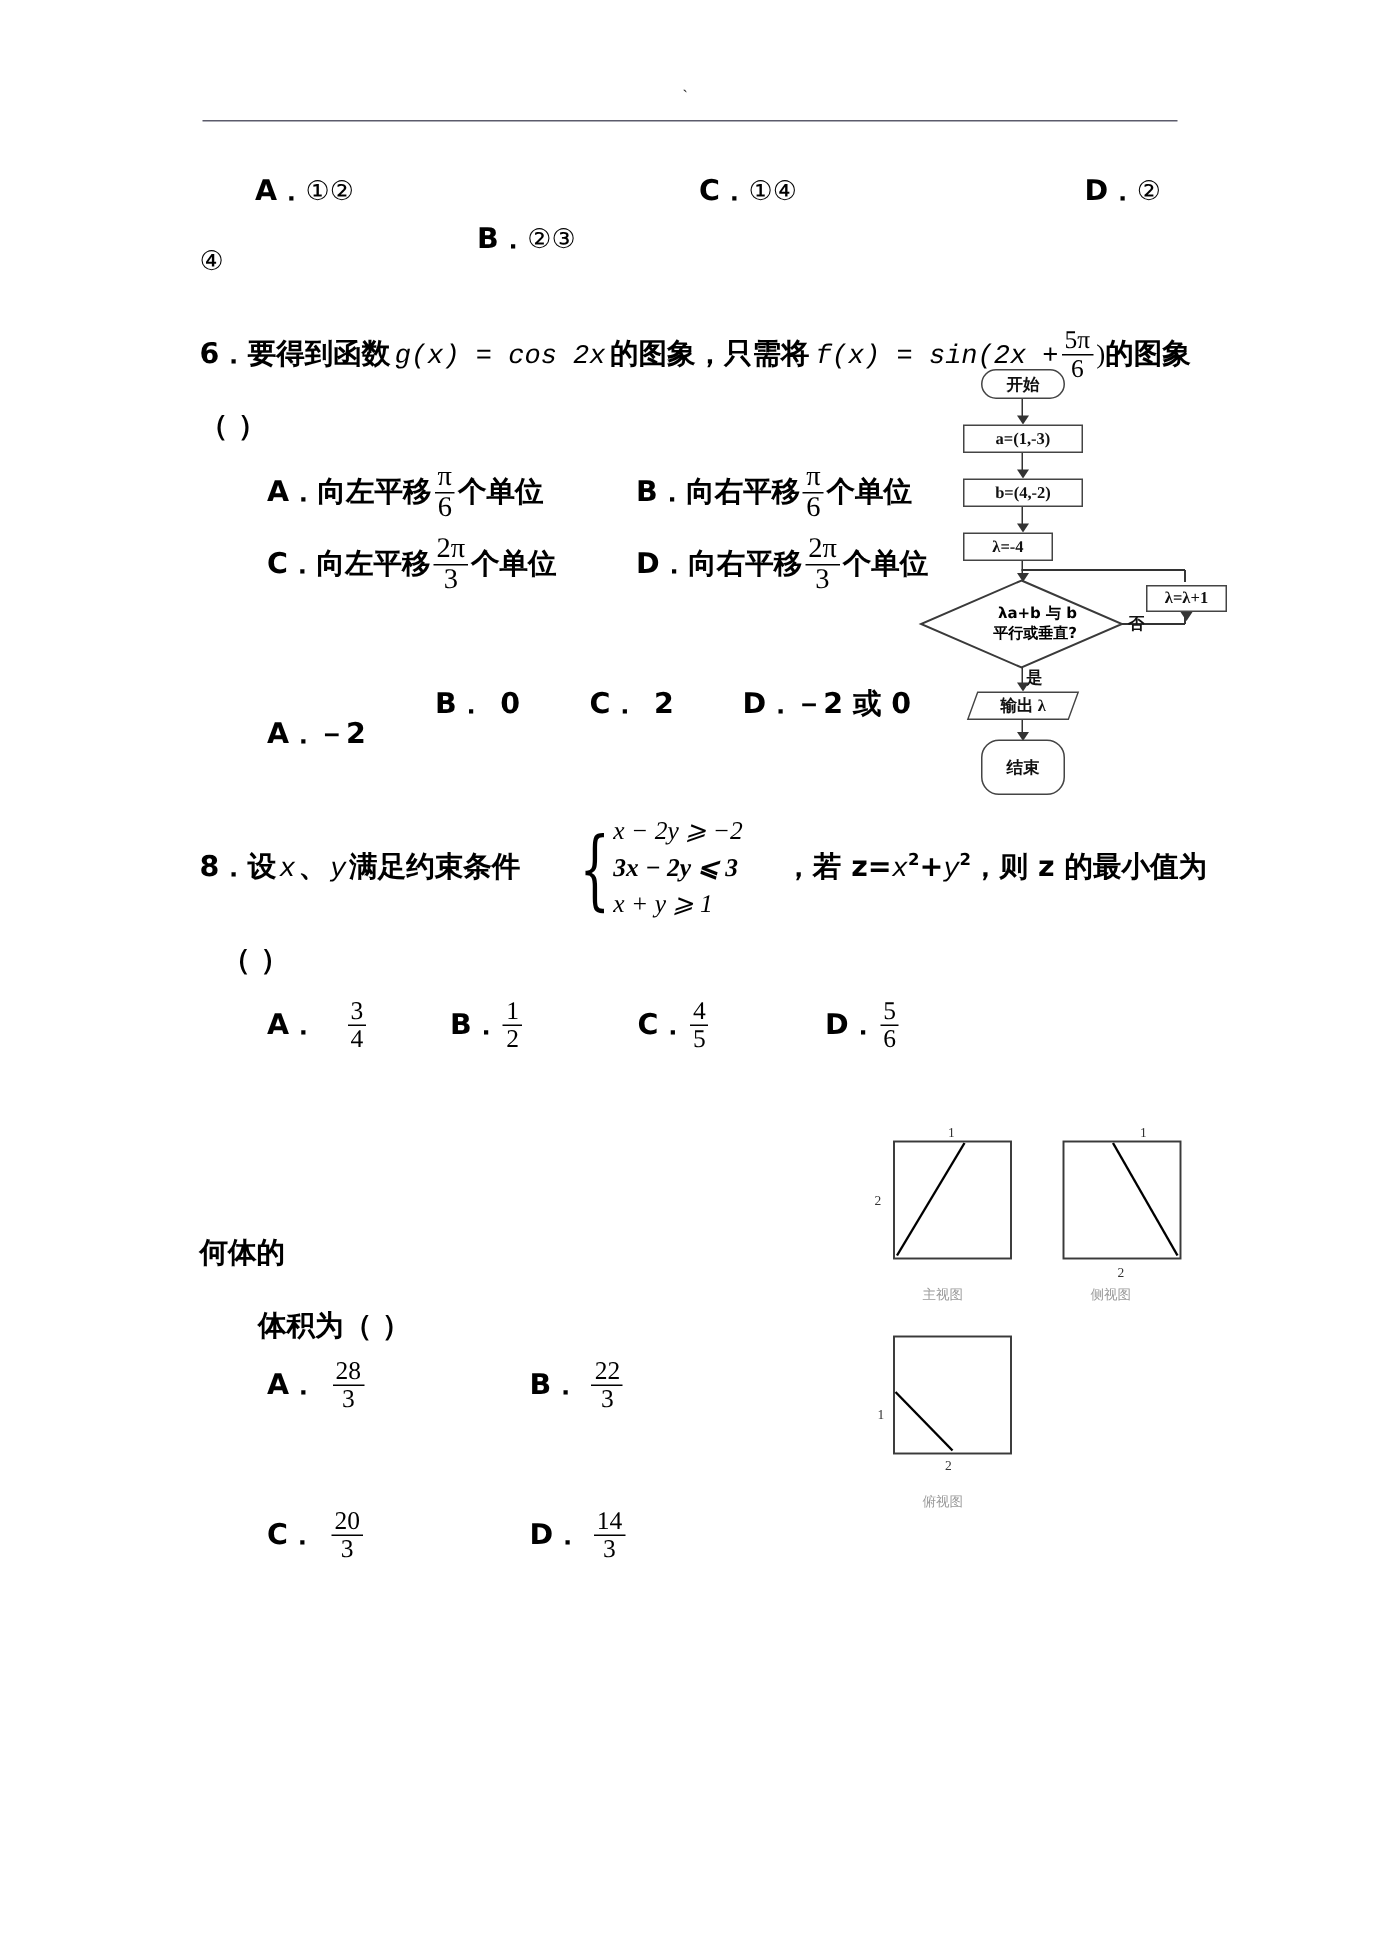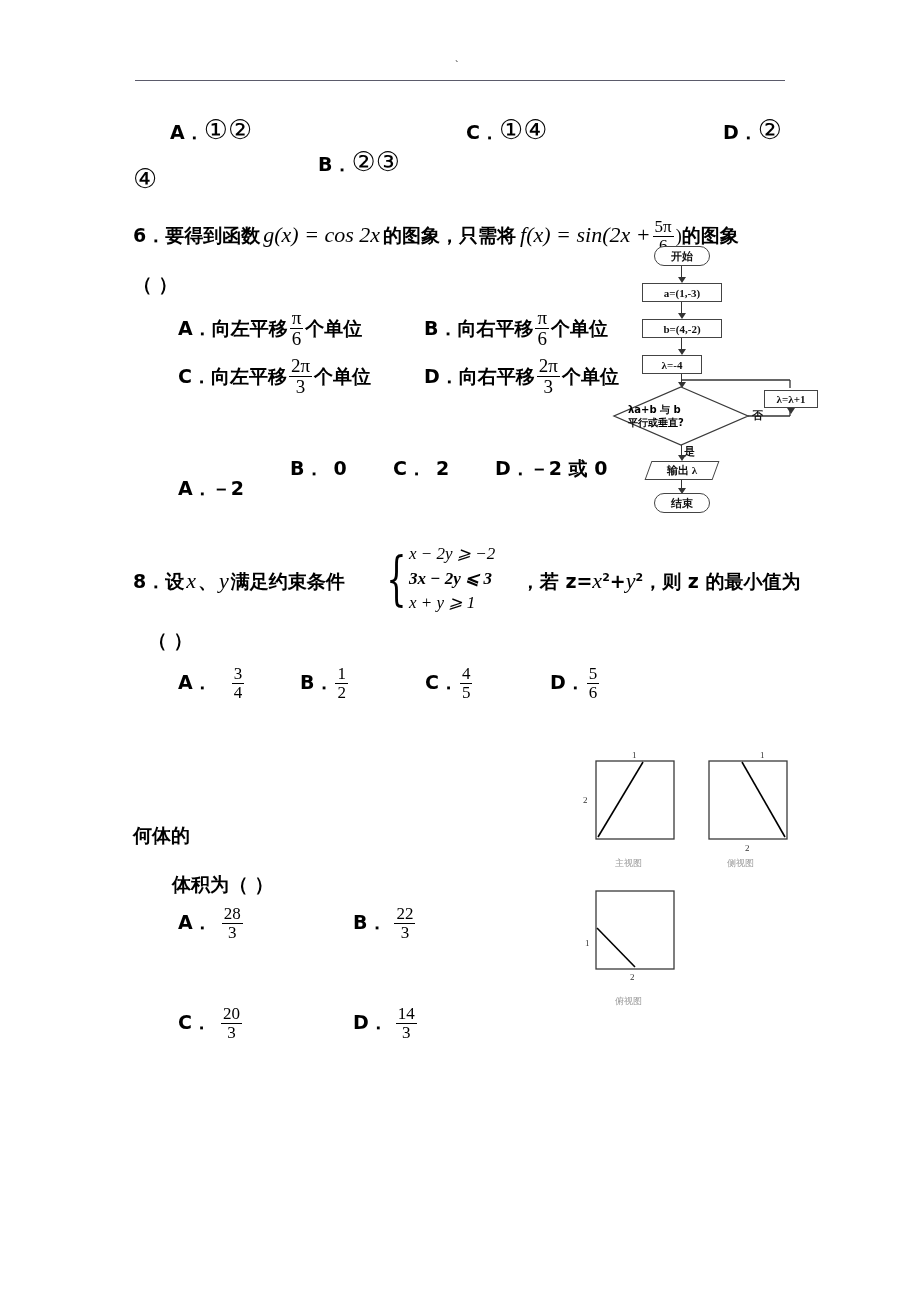--- a/index.html
+++ b/index.html
@@ -43,24 +43,24 @@
     line-height: 1.35;
   }
   .opt {
     position: absolute;
     font-family: "DejaVu Sans", sans-serif;
     font-weight: bold;
     font-size: 19px;
     white-space: nowrap;
   }
   .mathit {
-    font-family: Liberation Serif, serif;
+    font-family: Liberation Mono, monospace;
     font-style: italic;
     font-weight: normal;
-    font-size: 22px;
+    font-size: 18px;
   }
   .mathrm {
     font-family: "Liberation Serif", "DejaVu Serif", serif;
     font-style: normal;
     font-weight: normal;
     font-size: 18px;
   }
   
   .frac {
     display: inline-block;
@@ -70,21 +70,21 @@
     font-style: normal;
     font-weight: normal;
     font-size: 17px;
     line-height: 1.05;
     margin: 0 2px;
   }
   .frac .num { display: block; padding: 0 2px; }
   .frac .den { display: block; border-top: 1.2px solid #000; padding: 0 2px; }
   .frac.big { font-size: 19px; }
   
-  .circled { font-family: Liberation Serif, serif; font-size: 27px; font-weight: normal;}
+  .circled { font-family: Liberation Serif, serif; font-size: 18px; font-weight: normal;}
   
   .system {
     position: absolute;
     display: flex;
     align-items: center;
   }
   .brace {
     font-family: "DejaVu Serif", serif;
     font-size: 58px;
     font-weight: normal;
@@ -236,42 +236,42 @@
 
     <svg width="210" height="270" style="position:absolute; left:0; top:0; pointer-events:none;">
       <polygon points="69,147 136,176 69,205 2,176" fill="#fff" stroke="#3a3a3a" stroke-width="1.3"></polygon>
 
       <line x1="136" y1="176" x2="178" y2="176" stroke="#333" stroke-width="1.3"></line>
       <line x1="178" y1="176" x2="178" y2="162" stroke="#333" stroke-width="1.3"></line>
 
       <line x1="178" y1="148" x2="178" y2="140" stroke="#333" stroke-width="1.3"></line>
       <line x1="178" y1="140" x2="69" y2="140" stroke="#333" stroke-width="1.3"></line>
     </svg>
-    <div style="position:absolute; left:16px; top:164px; width:106px; text-align:left;
+    <div style="position:absolute; left:0; top:164px; width:106px; text-align:right;
                 font-family:'DejaVu Sans',sans-serif; font-size:10px; font-weight:bold; line-height:1.25;">
       <div>λa+b 与 b</div>
       <div>平行或垂直?</div>
     </div>
 
     <div class="fl-label" style="left:140px; top:168px;">否</div>
 
     <div class="fl-box" style="left:152px; top:150px; width:54px; height:18px;">λ=λ+1</div>
     <div class="fl-arrow down" style="left:175px; top:168px;"></div>
 
     <div class="fl-label" style="left:72px; top:204px;">是</div>
     <div class="fl-line" style="left:69px; top:205px; width:1.3px; height:14px;"></div>
     <div class="fl-arrow down" style="left:66px; top:215px;"></div>
 
     <div class="fl-io" style="left:36px; top:221px; width:68px; height:19px;">
       <span>输出 λ</span>
     </div>
     <div class="fl-line" style="left:69px; top:240px; width:1.3px; height:12px;"></div>
     <div class="fl-arrow down" style="left:66px; top:248px;"></div>
 
-    <div class="fl-term" style="left:42px; top:253px; width:56px; height:20px;">结束</div>
+    <div class="fl-term" style="left:42px; top:253px; width:56px; height:37px;">结束</div>
   </div>
 
   <div class="q" style="left:133px; top:566px;">
     <span>8．</span><span>设</span><span class="mathit" style="margin:0 2px;">x</span><span>、</span><span class="mathit" style="margin:0 2px;">y</span><span>满足约束条件</span><span style="display:inline-block; width:176px;"></span><span>，若 z=</span><span class="mathit">x</span><sup style="font-size:11px;">2</sup><span>+</span><span class="mathit">y</span><sup style="font-size:11px;">2</sup><span>，则 z 的最小值为</span>
   </div>
 
   <div class="system" style="left:378px; top:543px; height:72px;">
     <span class="brace">{</span>
     <span class="system-rows">
       <span class="row" style="display:block;">x − 2y ⩾ −2</span>

